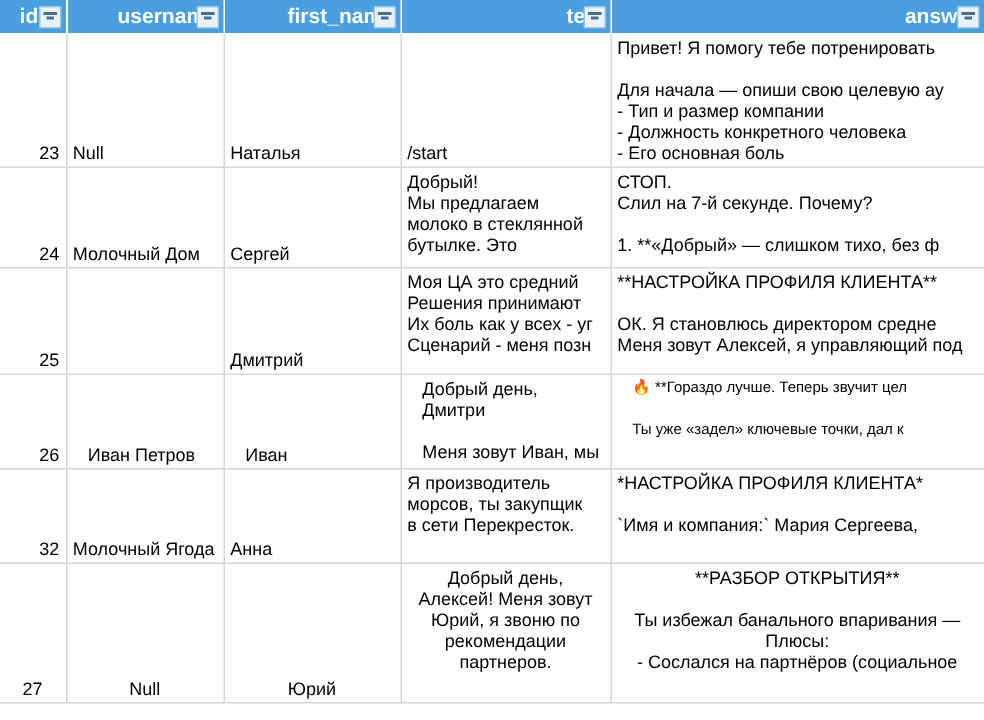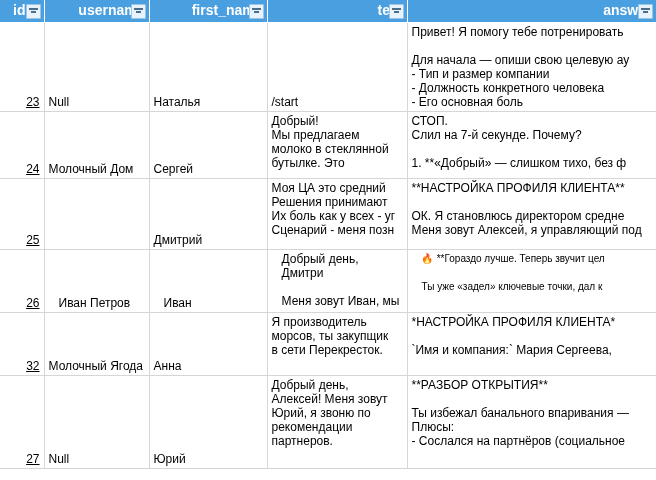--- a/index.html
+++ b/index.html
@@ -90,39 +90,38 @@
     font-size: 12px;
     line-height: 14px;
     overflow: hidden;
     white-space: pre-line;
     word-break: break-word;
   }
   tbody td.id-cell {
     text-align: right;
     vertical-align: bottom;
     white-space: nowrap;
-    text-decoration: underline;
   }
   tbody td.plain {
     vertical-align: bottom;
     white-space: nowrap;
   }
   tbody td.clip {
     white-space: pre-line;
     margin-top: 26px;
   }
   tbody td.answer {
     white-space: pre-line;
   }
   tr.r0 td { height: 44px; }
   tr.r1 td { height: 62px; }
   tr.r2 td { height: 66px; }
   tr.r3 td { height: 58px; padding-left: 14px; }
   tr.r4 td { height: 58px; }
-  tr.r5 td { height: 88px; }
+  tr.r5 td { height: 88px; text-align: center; }
   .emoji { font-size: 10px; }
 </style>
 </head>
 <body>
 
 <div class="grid">
   <table class="sheet">
     <colgroup>
       <col class="c-id">
       <col class="c-username">

